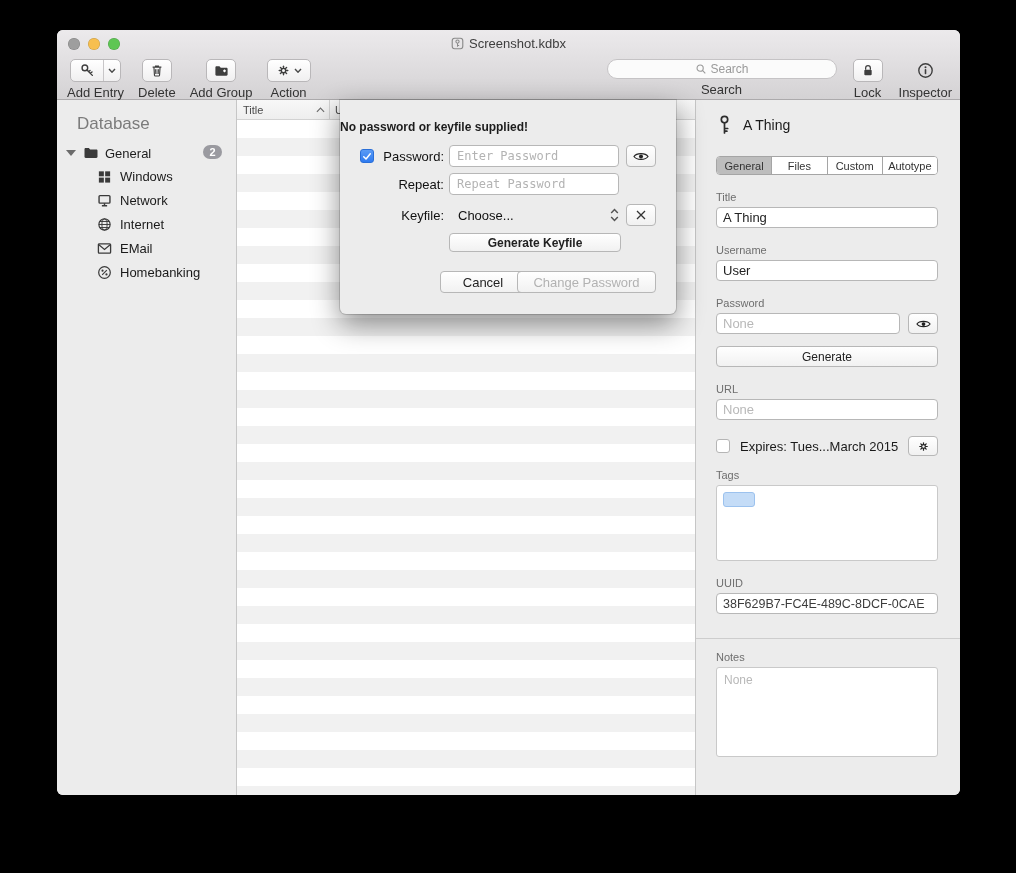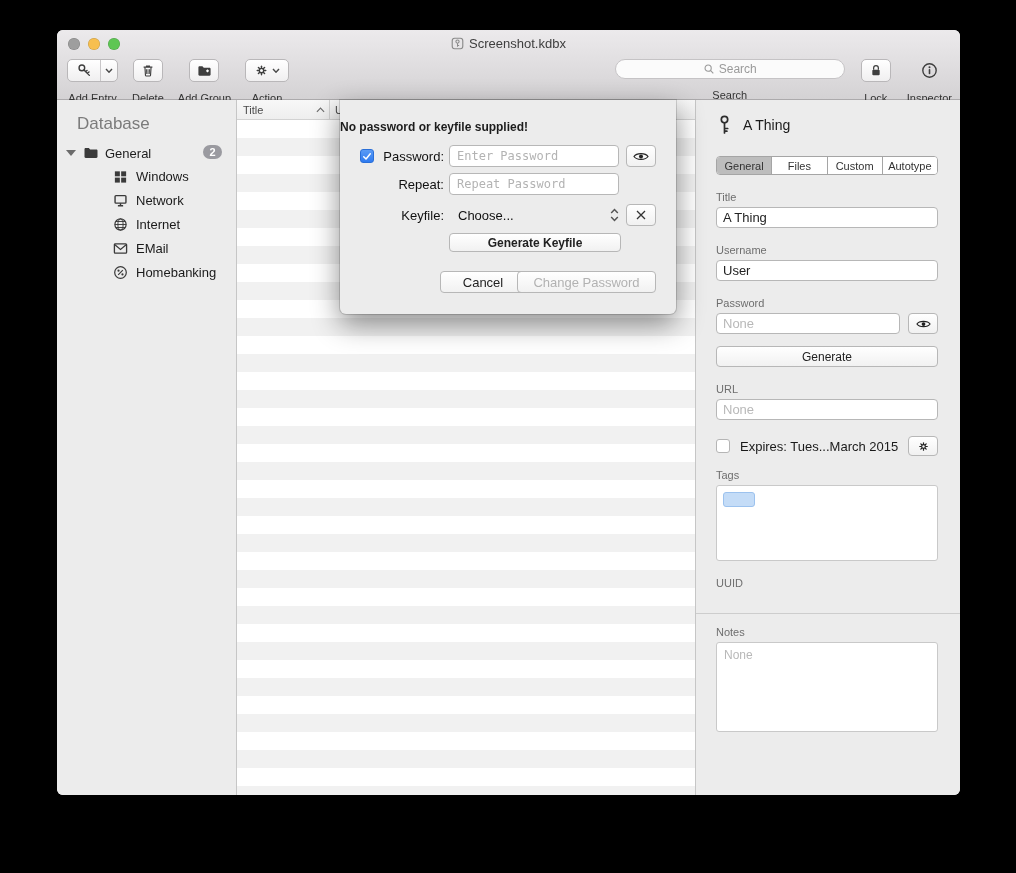--- a/index.html
+++ b/index.html
@@ -25,21 +25,21 @@
   .light { width:12px; height:12px; border-radius:50%; box-shadow:inset 0 0 0 0.5px rgba(0,0,0,.2); }
   .title-center {
     position:absolute; left:0; right:0; top:0; height:27px;
     display:flex; align-items:center; justify-content:center; gap:5px;
     font-size:13px; color:#3e3e3e;
   }
   .toolbar { position:absolute; top:27px; left:0; right:0; height:43px; }
   .toolbar-left { position:absolute; left:10px; top:2px; display:flex; gap:14px; }
   .toolbar-right { position:absolute; right:8px; top:2px; display:flex; gap:16px; }
   .tool { display:flex; flex-direction:column; align-items:center; }
-  .tool-label { font-size:11px; color:#333; margin-top:10px; white-space:nowrap; }
+  .tool-label { font-size:13px; color:#333; margin-top:3px; white-space:nowrap; }
   .tbtn {
     height:23px; box-sizing:border-box; color:#3e3e3e;
     background:linear-gradient(#ffffff,#f0eff0);
     border:1px solid #b9b7b9; border-radius:5px;
     display:flex; align-items:center; justify-content:center;
   }
   .tbtn.seg { padding:0; }
   .seg-main { width:32px; height:100%; display:flex; align-items:center; justify-content:center; border-right:1px solid #c8c6c8; }
   .seg-arrow { width:16px; height:100%; display:flex; align-items:center; justify-content:center; }
   .w30 { width:30px; }
@@ -57,21 +57,21 @@
   .sidebar-header { font-size:17px; font-weight:normal; color:#7b7b7b; padding:14px 0 8px 12px;margin-left:8px; }
   .group-row { position:relative; display:flex; align-items:center; height:22px; padding-left:9px; font-size:13px; color:#1c1c1c; }
   .disclosure { width:0; height:0; border-left:5px solid transparent; border-right:5px solid transparent; border-top:6px solid #6b6b6b; margin-right:7px; }
   .group-row .icon, .child-row .icon { color:#3a3a3a; display:flex; align-items:center; }
   .group-row .label { margin-left:6px; }
   .badge {
     position:absolute; right:14px; top:3px;
     background:#9a9aa0; color:#fff; font-size:11px; font-weight:bold;
     border-radius:9px; min-width:9px; text-align:center; padding:1px 5px;
   }
-  .child-row { display:flex; align-items:center; height:24px; padding-left:56px; gap:8px; font-size:13px; color:#1a1a1a; }
+  .child-row { display:flex; align-items:center; height:24px; padding-left:40px; gap:8px; font-size:13px; color:#1a1a1a; }
   
   .table { flex:1; position:relative; background:#fff; overflow:hidden; }
   .thead {
     position:absolute; top:0; left:0; right:0; height:20px;
     background:linear-gradient(#f8f8f8,#eeeeee);
     border-bottom:1px solid #d2d2d2; box-sizing:border-box;
     display:flex; align-items:stretch; font-size:11px; color:#4a4a4a;
   }
   .th-title {
     width:93px; box-sizing:border-box; padding:0 4px 0 6px;
@@ -464,20 +464,21 @@
             </span>
           </button>
         </div>
 
         <div class="flabel" style="margin-top:13px">Tags</div>
         <div class="tags-box">
           <div class="tag-pill" style="background:#c4dcf7"></div>
         </div>
 
         <div class="flabel">UUID</div>
+        <input class="ifield" style="font-size: 12.5px; color: rgb(60, 60, 60);" value="38F629B7-FC4E-489C-8DCF-0CAE">
 
         <div class="divider"></div>
 
         <div class="flabel" style="margin-top:12px">Notes</div>
         <div class="notes-box">None</div>
       </div>
     </div>
   </div>
 
   <div class="sheet">

